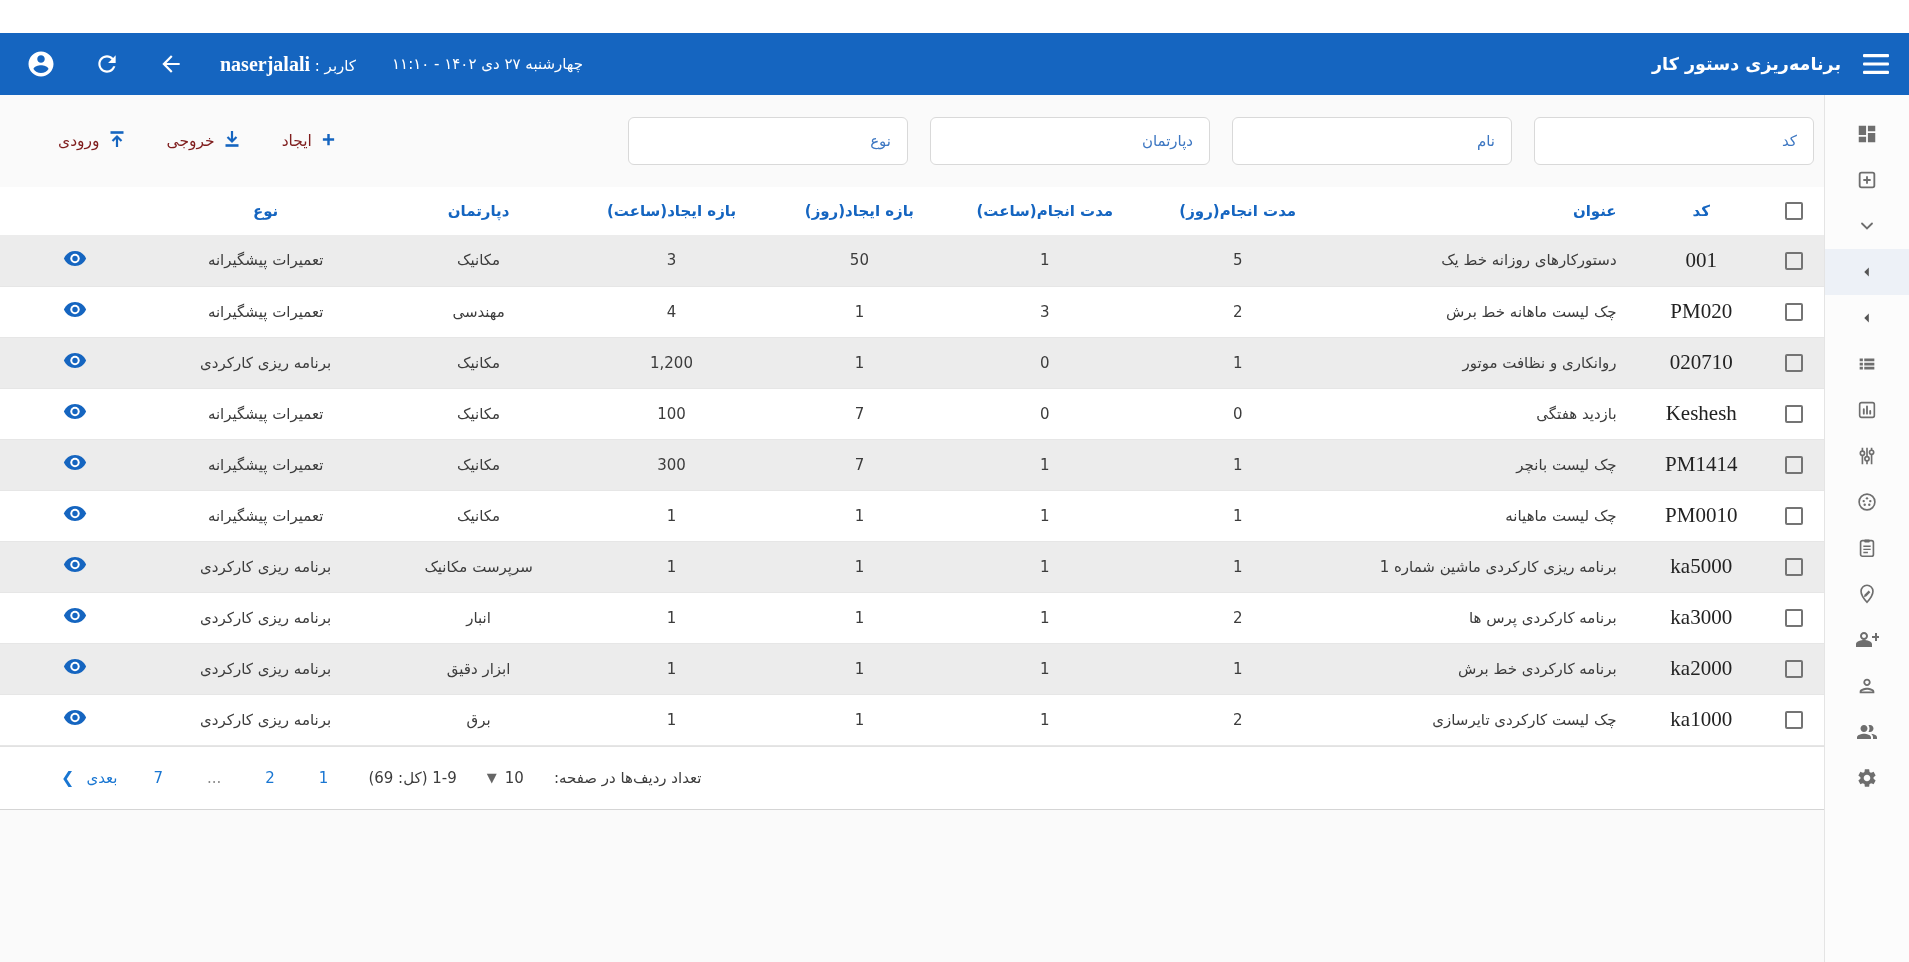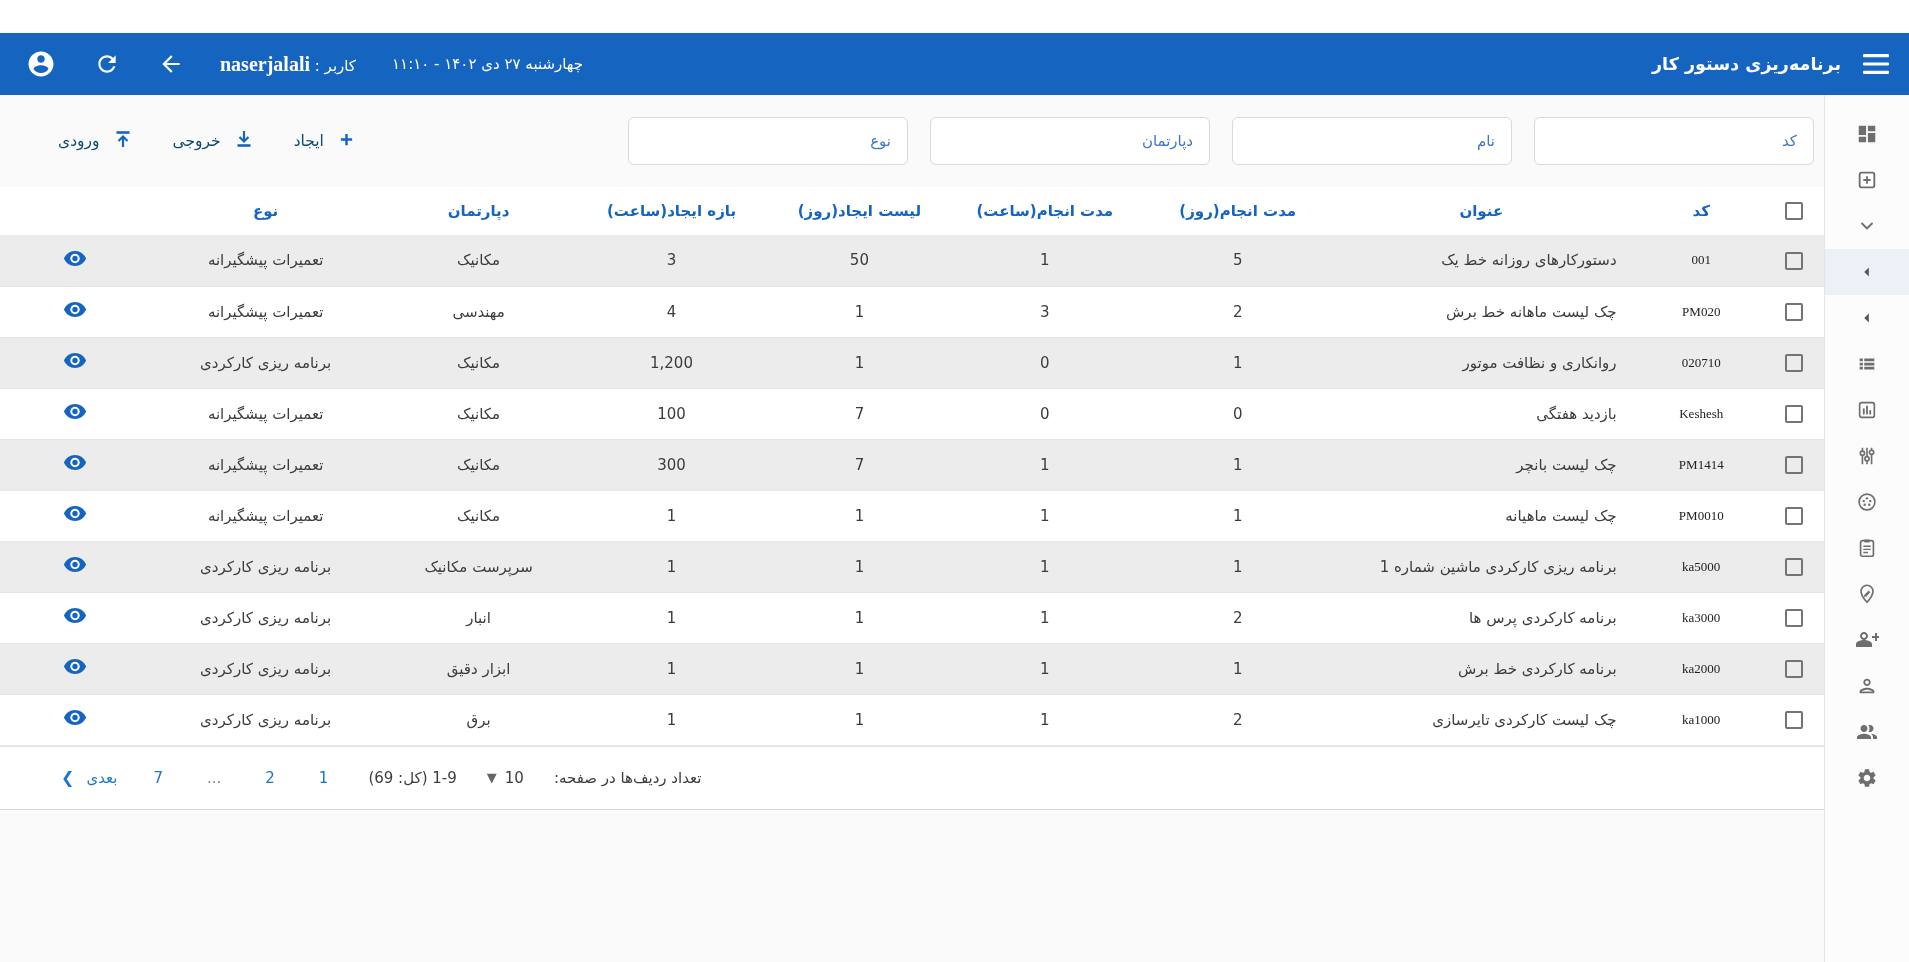--- a/index.html
+++ b/index.html
@@ -36,35 +36,35 @@
   .content { position:absolute; top:95px; left:0; right:85px; bottom:0; }
   .filter-bar { display:flex; align-items:center; gap:22px; padding:22px 10px 0 30px; }
   .filter-input {
     width:280px; height:48px; border:1px solid #d9d9d9; border-radius:6px; background:#fff;
     padding:0 16px; font-family:"DejaVu Sans",sans-serif; font-size:15px; color:#333;
     direction:rtl; text-align:right; outline:none;
   }
   .filter-input::placeholder { color:#3d77c2; opacity:1; }
   .actions { display:flex; align-items:center; gap:30px; margin-left:22px; }
   .action-btn {
-    display:flex; align-items:center; gap:15px; background:none; border:none; cursor:pointer;
-    color:#0c4a6e; font-family:"DejaVu Sans",sans-serif; font-size:15.5px;
+    display:flex; align-items:center; gap:9px; background:none; border:none; cursor:pointer;
+    color:#7f1d1d; font-family:"DejaVu Sans",sans-serif; font-size:15.5px;
   }
   
   .table-card { margin-top:22px; background:#fff; }
   table { width:100%; border-collapse:collapse; table-layout:fixed; }
   col.c-check{width:60px;} col.c-code{width:125px;} col.c-title{width:300px;}
   col.c-dd{width:200px;} col.c-dh{width:185px;} col.c-id{width:185px;} col.c-ih{width:190px;}
   col.c-dept{width:195px;} col.c-type{width:230px;} col.c-eye{width:150px;}
   th { color:#1565c0; font-weight:bold; font-size:15px; height:48px; padding:0 8px; text-align:center; }
-  th.t-right { padding-right:22px; }
+  th.t-right { text-align:right; padding-right:22px; }
   td { font-size:15px; color:#3c3c3c; height:51px; padding:0 8px; text-align:center; }
   tbody tr { border-bottom:1px solid #e6e6e6; }
   tbody tr:nth-child(odd) { background:#ececec; }
-  td.code-cell { font-family:"Liberation Serif","DejaVu Serif",serif; font-size:13px; color:#222;margin-top:27px; }
+  td.code-cell { font-family:"Liberation Serif","DejaVu Serif",serif; font-size:21px; color:#222;margin-top:27px; }
   td.title-cell { text-align:right; padding-right:22px; }
   .checkbox {
     display:inline-block; width:18px; height:18px; border:2px solid #747474; border-radius:2px;
     background:transparent; vertical-align:middle; cursor:pointer;
   }
   .eye { display:inline-flex; cursor:pointer; }
   
   .pagination {
     height:64px; background:#fff; border-top:1px solid #e2e2e2; border-bottom:1px solid #d5d5d5;
     display:flex; align-items:center; justify-content:flex-end; gap:30px; padding-left:55px;
@@ -255,21 +255,21 @@
           <col class="c-type">
           <col class="c-eye">
       </colgroup>
       <thead>
         <tr>
           <th><span class="checkbox"></span></th>
           <th>کد</th>
           <th class="t-right">عنوان</th>
           <th>مدت انجام(روز)</th>
           <th>مدت انجام(ساعت)</th>
-          <th>لیست ایجاد(روز)</th>
+          <th>بازه ایجاد(روز)</th>
           <th>بازه ایجاد(ساعت)</th>
           <th>دپارتمان</th>
           <th>نوع</th>
           <th></th>
         </tr>
       </thead>
       <tbody>
           <tr>
             <td><span class="checkbox"></span></td>
             <td class="code-cell">001</td>

